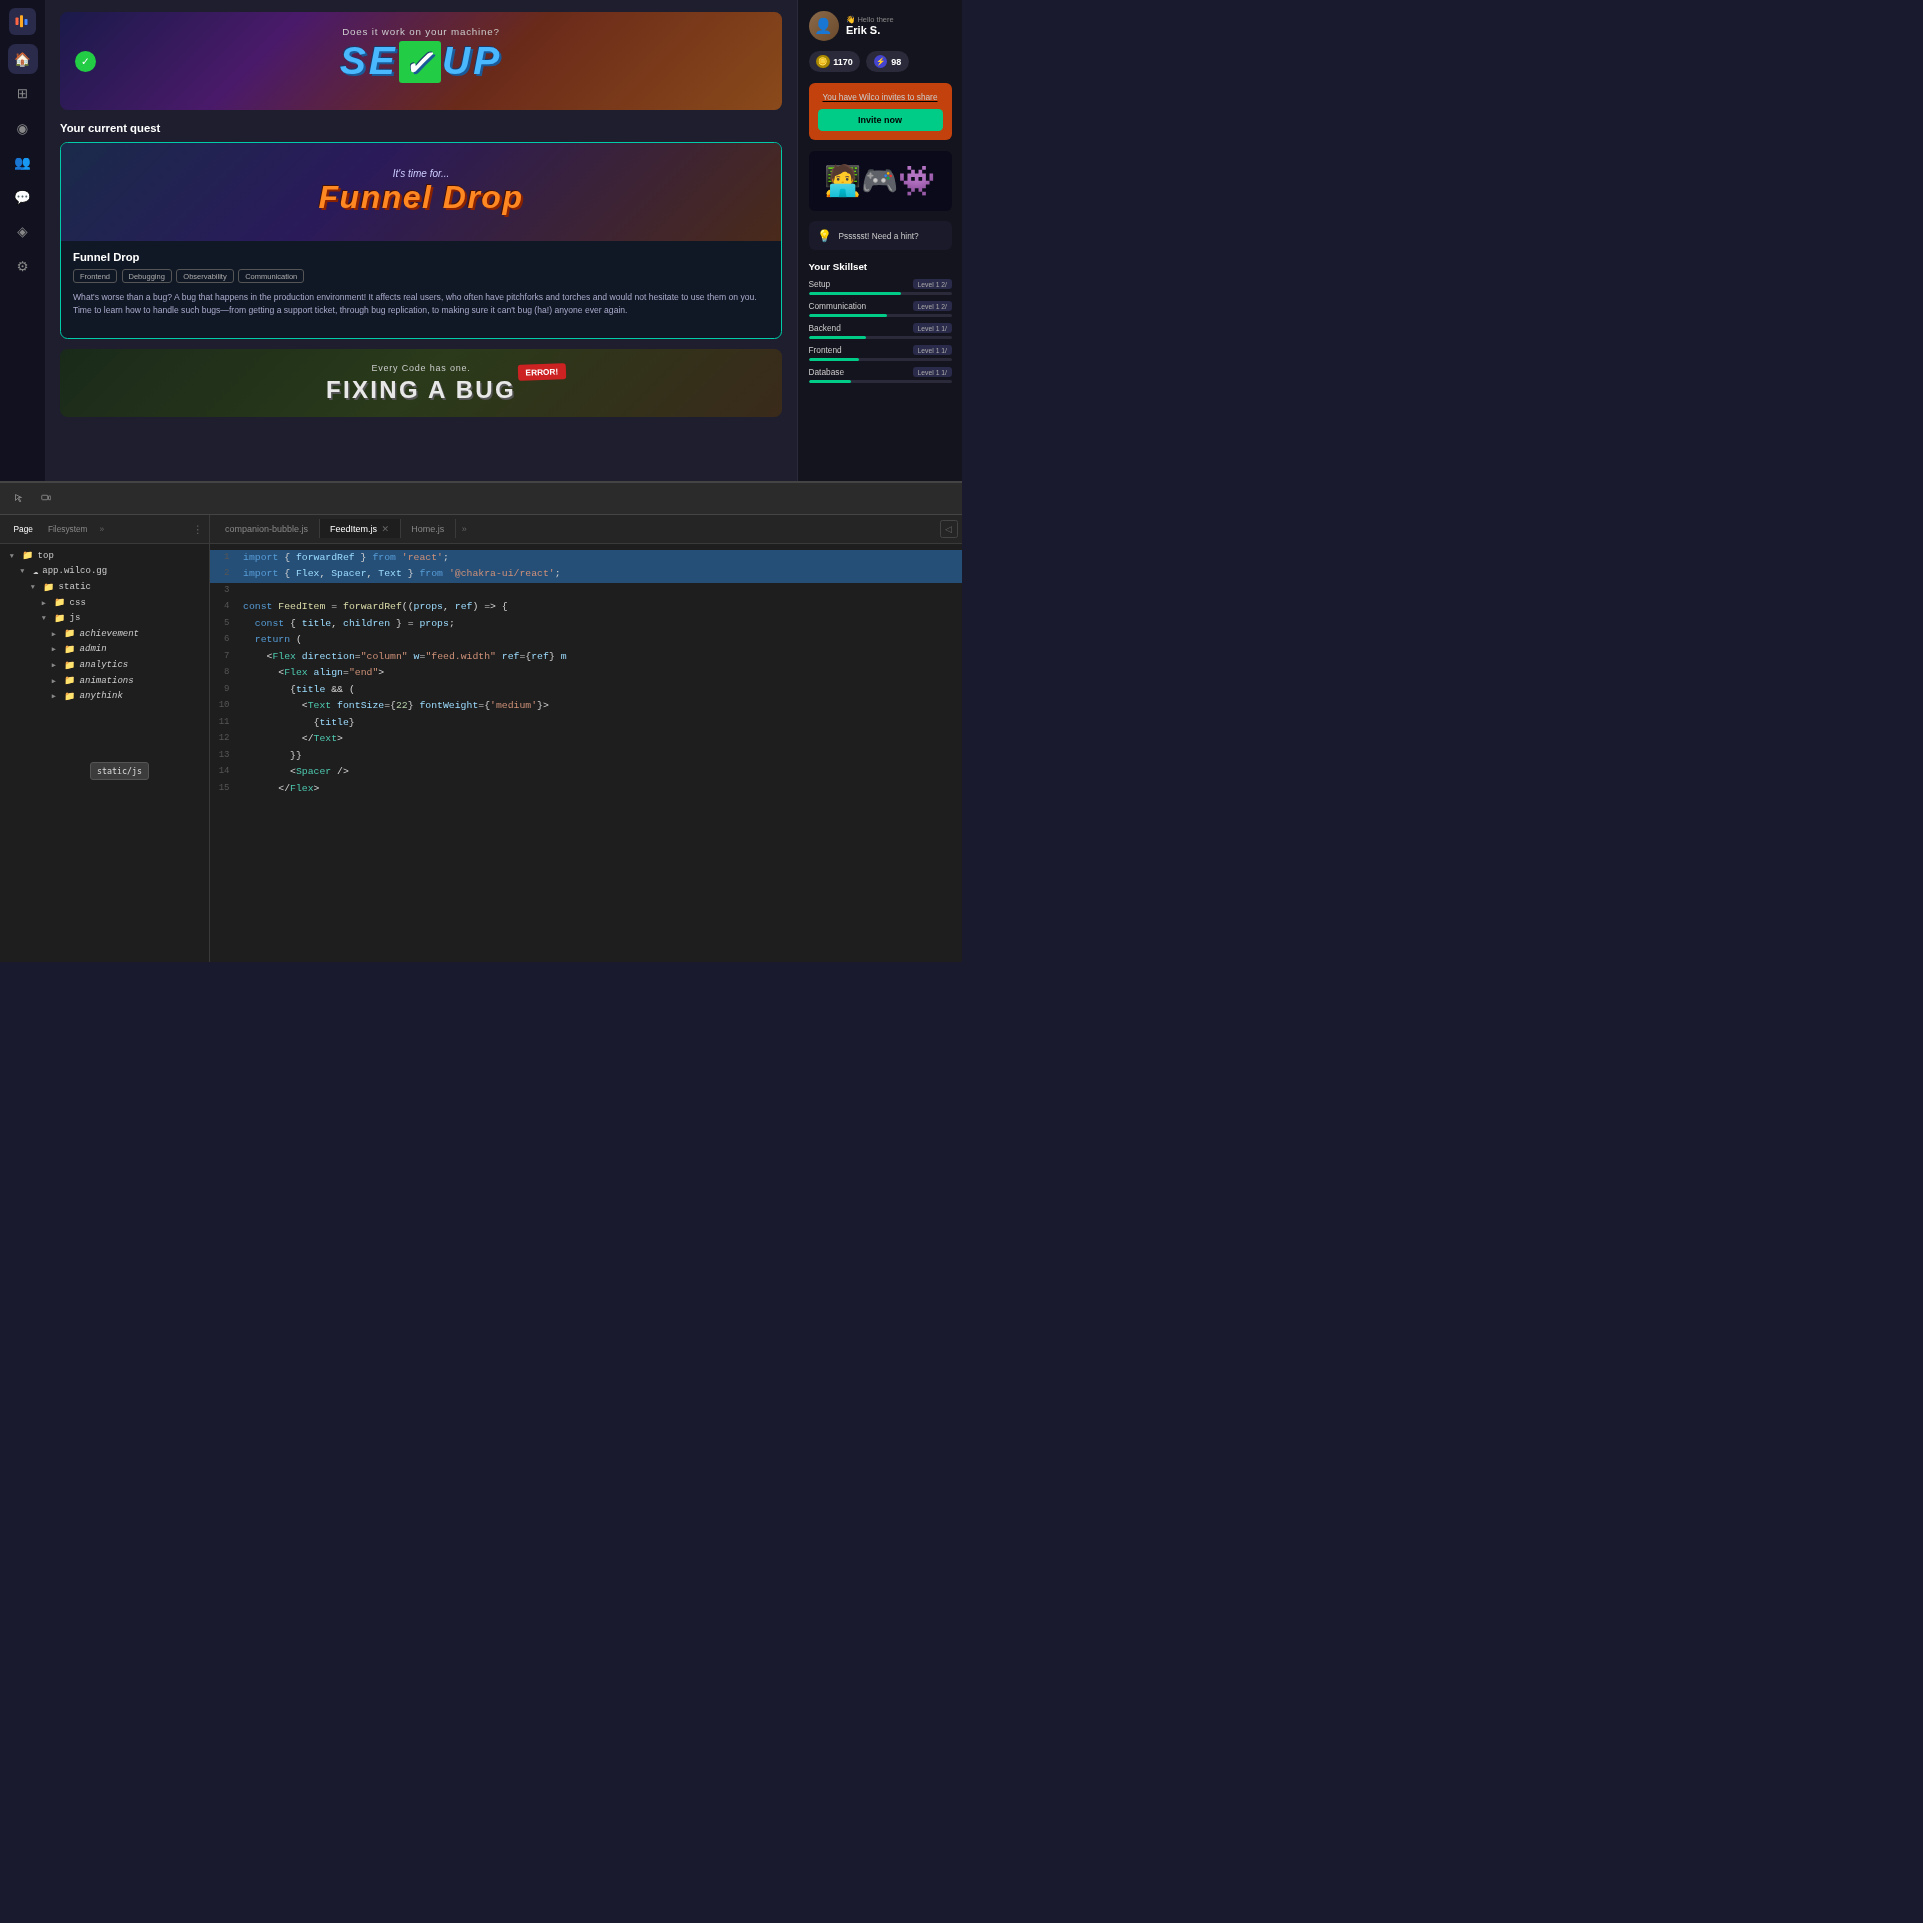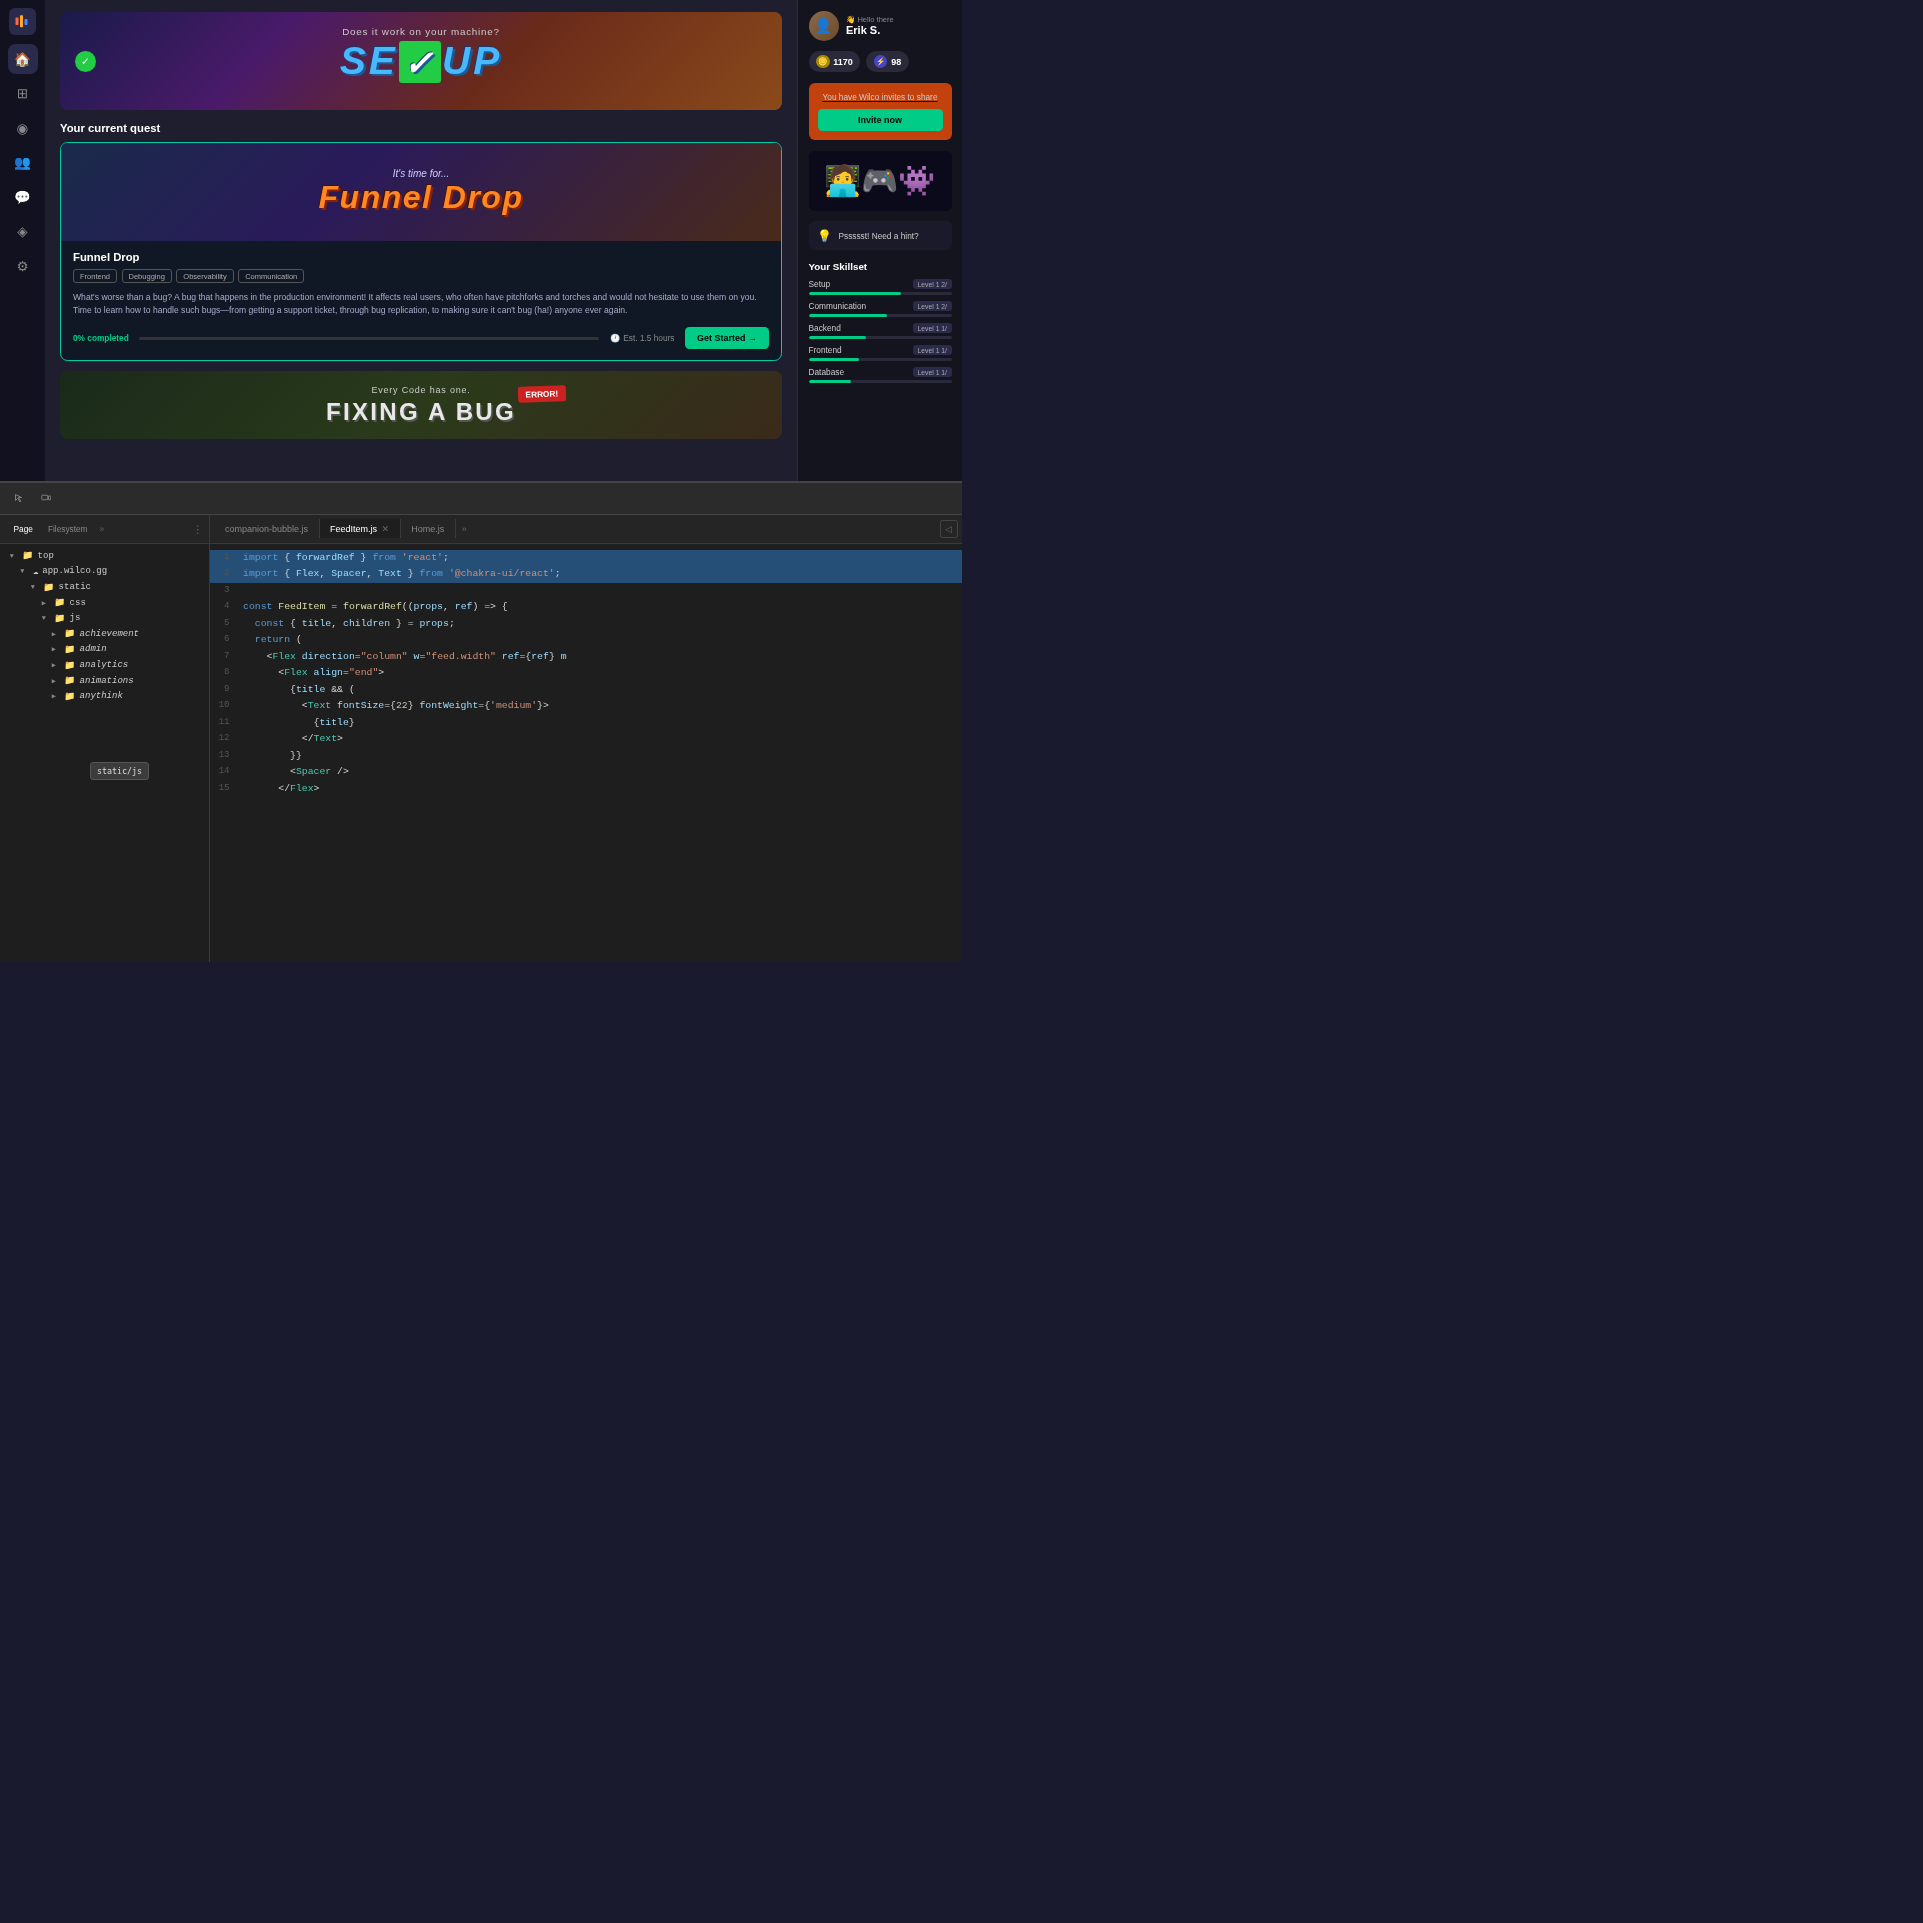--- a/index.html
+++ b/index.html
@@ -663,26 +663,20 @@
       </div>
       <div class="quest-body">
         <div class="quest-name">Funnel Drop</div>
         <div class="quest-tags">
           <span class="quest-tag">Frontend</span>
           <span class="quest-tag">Debugging</span>
           <span class="quest-tag">Observability</span>
           <span class="quest-tag">Communication</span>
         </div>
         <div class="quest-desc">What's worse than a bug? A bug that happens in the production environment! It affects real users, who often have pitchforks and torches and would not hesitate to use them on you. Time to learn how to handle such bugs—from getting a support ticket, through bug replication, to making sure it can't bug (ha!) anyone ever again.</div>
-        <div class="quest-footer">
-          <span class="quest-progress-text"><span>0%</span> <span>completed</span></span>
-          <div class="quest-progress-bar"></div>
-          <span class="quest-time">🕐 <span>Est. 1.5 hours</span></span>
-          <button class="get-started-btn">Get Started →</button>
-        </div>
       </div>
     </div>
 
     <div class="bug-card">
       <div class="bug-card-bg">
         <span class="bug-subtitle">Every Code has one.</span>
         <span class="bug-title">FIXING A BUG</span>
       </div>
       <div class="error-badge">ERROR!</div>
     </div>

